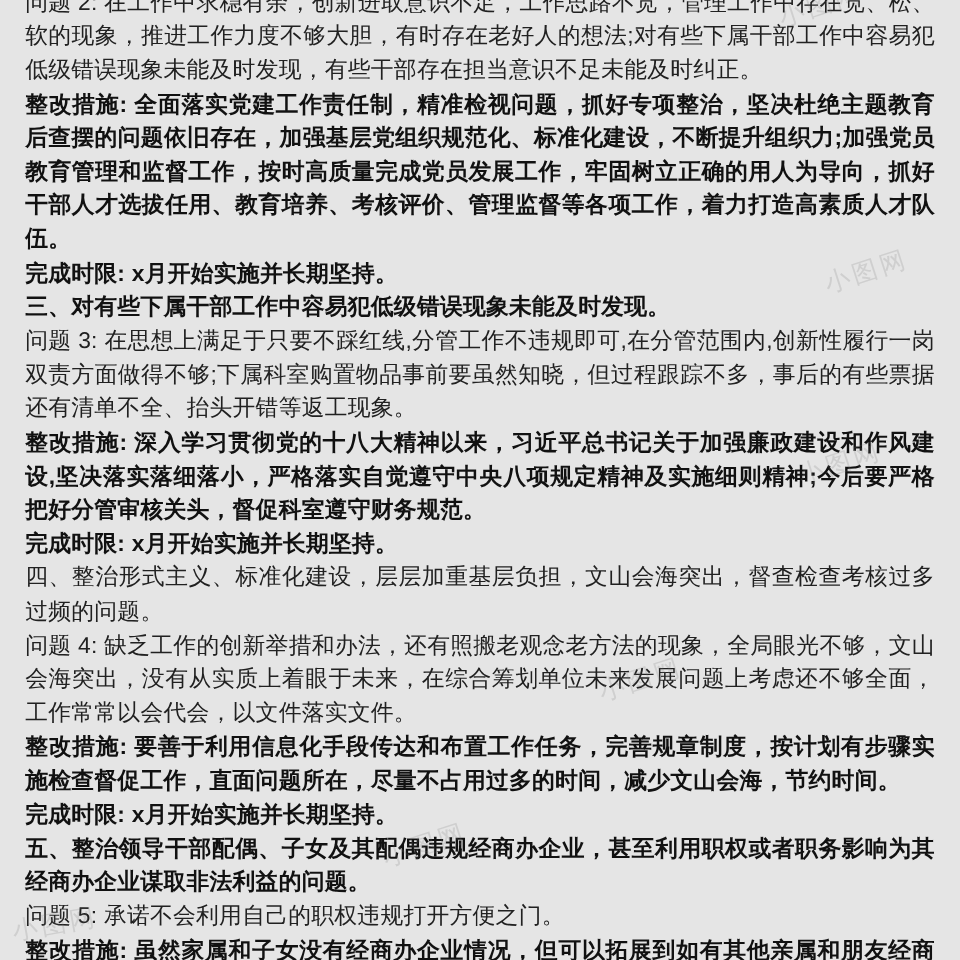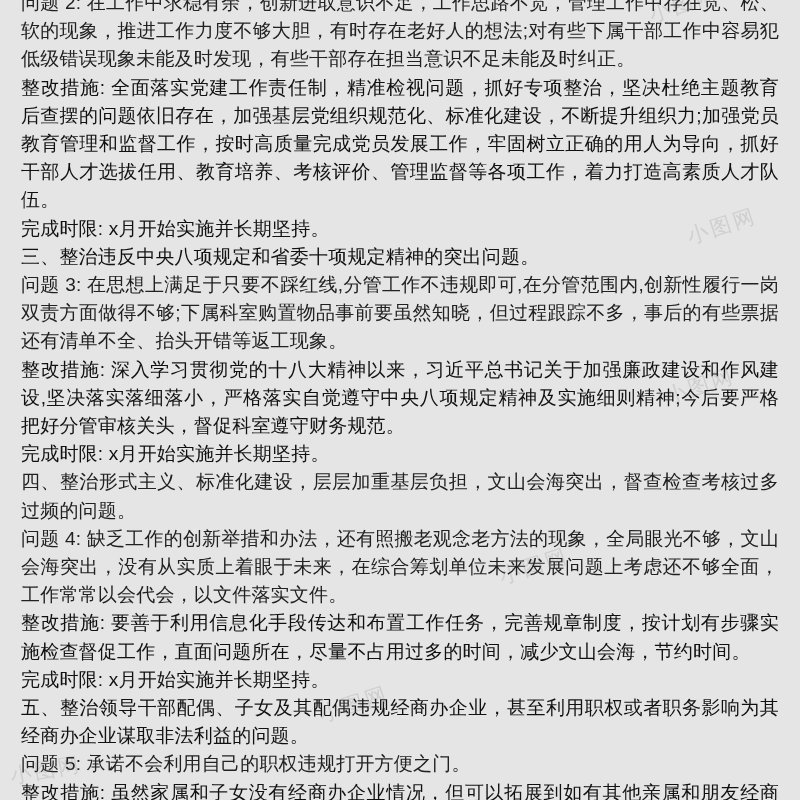--- a/index.html
+++ b/index.html
@@ -26,21 +26,21 @@
   .para {
     font-size: 19px;
     line-height: 28.2px;
     color: #212121;
     text-align: justify;
     text-justify: inter-ideograph;
     letter-spacing: 0.2px;
     word-break: break-all;
   }
   .para.bold {
-    font-weight: 400;
+    font-weight: 700;
     color: #111111;
   }
   .watermark-layer {
     position: absolute;
     inset: 0;
     pointer-events: none;
     overflow: hidden;
   }
   .wm {
     position: absolute;
@@ -51,21 +51,21 @@
   }
 </style>
 </head>
 <body>
 
 <div class="page">
   <div class="content">
       <p class="para">问题 2: 在工作中求稳有余，创新进取意识不足，工作思路不宽，管理工作中存在宽、松、软的现象，推进工作力度不够大胆，有时存在老好人的想法;对有些下属干部工作中容易犯低级错误现象未能及时发现，有些干部存在担当意识不足未能及时纠正。</p>
       <p class="para bold">整改措施: 全面落实党建工作责任制，精准检视问题，抓好专项整治，坚决杜绝主题教育后查摆的问题依旧存在，加强基层党组织规范化、标准化建设，不断提升组织力;加强党员教育管理和监督工作，按时高质量完成党员发展工作，牢固树立正确的用人为导向，抓好干部人才选拔任用、教育培养、考核评价、管理监督等各项工作，着力打造高素质人才队伍。</p>
       <p class="para bold">完成时限: x月开始实施并长期坚持。</p>
-      <p class="para bold">三、整治违反中央八项规定和省委十项规定精神的突出问题。</p>
+      <p class="para bold">三、对有些下属干部工作中容易犯低级错误现象未能及时发现。</p>
       <p class="para">问题 3: 在思想上满足于只要不踩红线,分管工作不违规即可,在分管范围内,创新性履行一岗双责方面做得不够;下属科室购置物品事前要虽然知晓，但过程跟踪不多，事后的有些票据还有清单不全、抬头开错等返工现象。</p>
       <p class="para bold">整改措施: 深入学习贯彻党的十八大精神以来，习近平总书记关于加强廉政建设和作风建设,坚决落实落细落小，严格落实自觉遵守中央八项规定精神及实施细则精神;今后要严格把好分管审核关头，督促科室遵守财务规范。</p>
       <p class="para bold">完成时限: x月开始实施并长期坚持。</p>
       <p class="para">四、整治形式主义、标准化建设，层层加重基层负担，文山会海突出，督查检查考核过多过频的问题。</p>
       <p class="para">问题 4: 缺乏工作的创新举措和办法，还有照搬老观念老方法的现象，全局眼光不够，文山会海突出，没有从实质上着眼于未来，在综合筹划单位未来发展问题上考虑还不够全面，工作常常以会代会，以文件落实文件。</p>
       <p class="para bold">整改措施: 要善于利用信息化手段传达和布置工作任务，完善规章制度，按计划有步骤实施检查督促工作，直面问题所在，尽量不占用过多的时间，减少文山会海，节约时间。</p>
       <p class="para bold">完成时限: x月开始实施并长期坚持。</p>
       <p class="para bold">五、整治领导干部配偶、子女及其配偶违规经商办企业，甚至利用职权或者职务影响为其经商办企业谋取非法利益的问题。</p>
       <p class="para">问题 5: 承诺不会利用自己的职权违规打开方便之门。</p>
       <p class="para bold">整改措施: 虽然家属和子女没有经商办企业情况，但可以拓展到如有其他亲属和朋友经商办企业，承诺不会利用自己的职权违规打开方便之门。</p>

